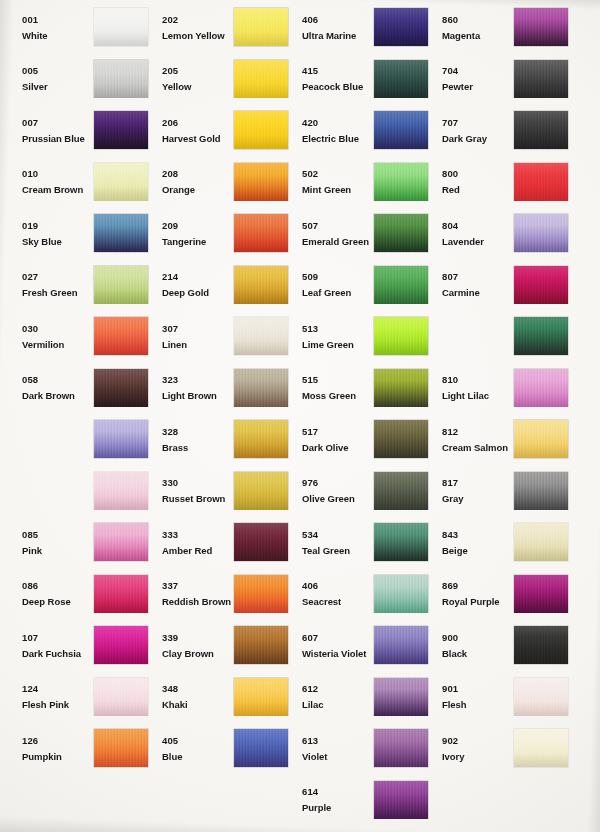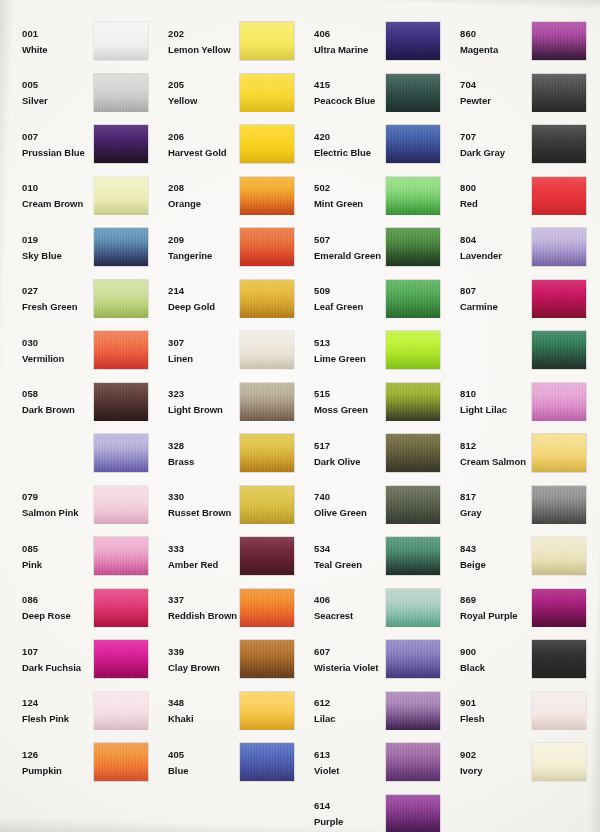--- a/index.html
+++ b/index.html
@@ -31,23 +31,23 @@
       linear-gradient(92deg, rgba(205,203,198,0.55) 0px, rgba(205,203,198,0.0) 14px),
       linear-gradient(272deg, rgba(200,198,193,0.5) 0px, rgba(200,198,193,0.0) 12px),
       linear-gradient(182deg, rgba(200,198,193,0.45) 0px, rgba(200,198,193,0.0) 10px),
       linear-gradient(2deg, rgba(196,194,189,0.5) 0px, rgba(196,194,189,0.0) 16px);
   }
   #grid {
     position: absolute;
     inset: 0;
     display: grid;
     grid-template-columns: 140px 140px 140px 140px;
-    padding: 16px 10px 6px 10px;
+    padding: 2px 10px 6px 10px;
     box-sizing: border-box;
-    column-gap: 6px;
+    column-gap: 0px;
   }
   .column {
     display: flex;
     flex-direction: column;
   }
   .entry {
     position: relative;
     height: 51.5px;
     display: flex;
     align-items: center;
@@ -174,24 +174,20 @@
         <div class="labels">
           <div class="code">058</div>
           <div class="cname">Dark Brown</div>
         </div>
         <div class="swatch" style="background: linear-gradient(rgb(94, 58, 56) 0%, rgb(94, 58, 56) 30%, rgb(46, 28, 27) 100%);"></div>
       </div>
       <div class="entry">
         <div class="swatch" style="background: linear-gradient(rgb(183, 176, 220) 0%, rgb(183, 176, 220) 30%, rgb(106, 98, 180) 100%);"></div>
       </div>
       <div class="entry">
-        <div class="labels">
-          <div class="code">079</div>
-          <div class="cname">Salmon Pink</div>
-        </div>
         <div class="swatch pale" style="background: linear-gradient(rgb(244, 215, 226) 0%, rgb(244, 215, 226) 30%, rgb(238, 185, 207) 100%);"></div>
       </div>
       <div class="entry">
         <div class="labels">
           <div class="code">085</div>
           <div class="cname">Pink</div>
         </div>
         <div class="swatch" style="background: linear-gradient(rgb(237, 174, 208) 0%, rgb(237, 174, 208) 30%, rgb(217, 86, 159) 100%);"></div>
       </div>
       <div class="entry">
@@ -389,21 +385,21 @@
       </div>
       <div class="entry">
         <div class="labels">
           <div class="code">517</div>
           <div class="cname">Dark Olive</div>
         </div>
         <div class="swatch" style="background: linear-gradient(rgb(107, 101, 60) 0%, rgb(107, 101, 60) 30%, rgb(60, 58, 43) 100%);"></div>
       </div>
       <div class="entry">
         <div class="labels">
-          <div class="code">740</div>
+          <div class="code">976</div>
           <div class="cname">Olive Green</div>
         </div>
         <div class="swatch" style="background: linear-gradient(rgb(94, 100, 80) 0%, rgb(94, 100, 80) 30%, rgb(58, 64, 52) 100%);"></div>
       </div>
       <div class="entry">
         <div class="labels">
           <div class="code">534</div>
           <div class="cname">Teal Green</div>
         </div>
         <div class="swatch" style="background: linear-gradient(rgb(76, 141, 114) 0%, rgb(76, 141, 114) 30%, rgb(35, 51, 44) 100%);"></div>

